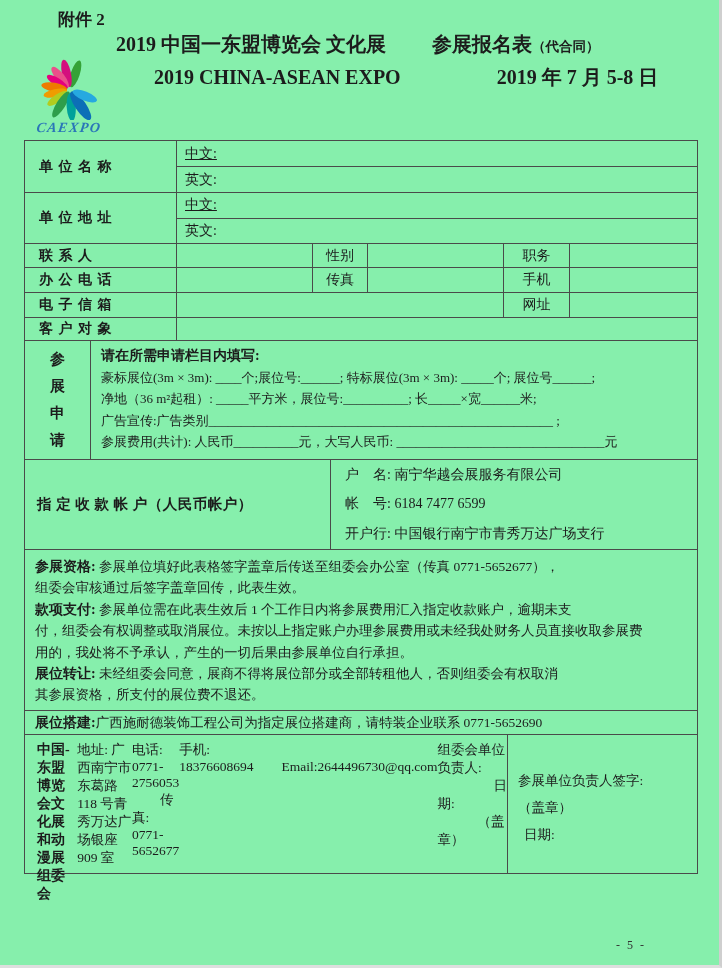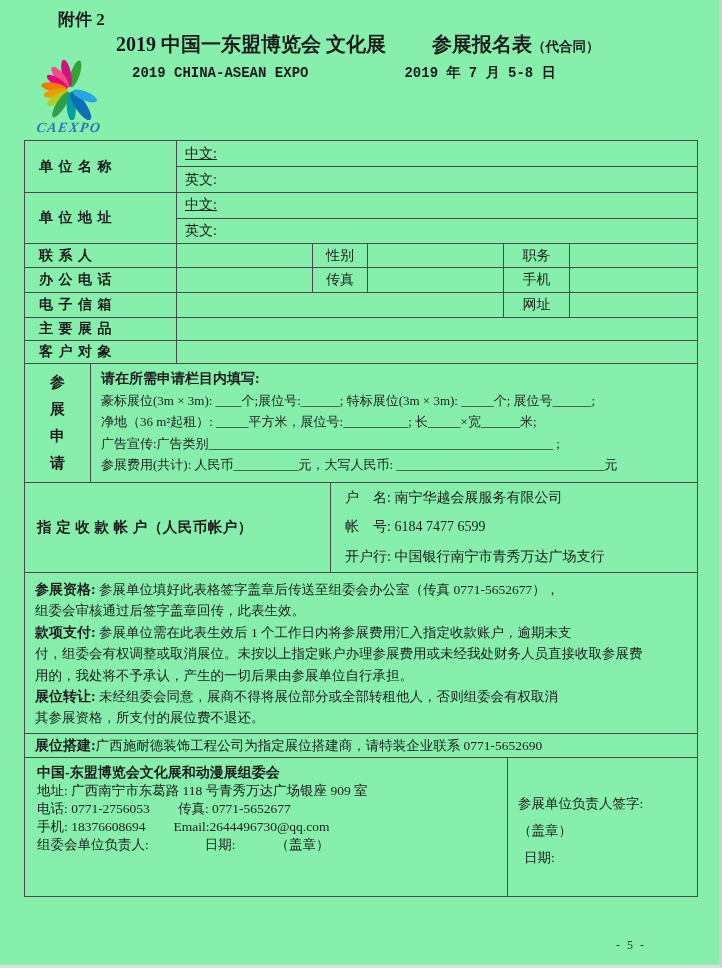--- a/index.html
+++ b/index.html
@@ -4,22 +4,22 @@
 <style>
   html,body{margin:0;padding:0;background:#ffffff;}
   .page{position:relative;width:722px;height:968px;background:#86efac;overflow:hidden;
         box-sizing:border-box;border-right:3px solid #cfcfcf;border-bottom:3px solid #dedede;
         font-family:"Liberation Serif",serif;color:#1c1c1c;}
   
   .attach{position:absolute;left:58px;top:8px;font-weight:bold;font-size:17px;}
   .title{position:absolute;left:116px;top:31px;font-weight:bold;font-size:20px;white-space:nowrap;}
   .title .form-part{margin-left:46px;}
   .title .note-part{font-size:13.5px;}
-  .subtitle{position:absolute;left:132px;top:64px;font-weight:bold;font-size:14px;
-            font-family:Liberation Mono, monospace;white-space:nowrap;}
+  .subtitle{position:absolute;left:154px;top:64px;font-weight:bold;font-size:20px;
+            font-family:Liberation Serif, serif;white-space:nowrap;}
   .subtitle .date-part{margin-left:96px;}
   .logo{position:absolute;left:24px;top:46px;width:90px;text-align:center;}
   .logo-text{font-style:italic;font-weight:bold;color:#2a76b8;font-size:14px;
              letter-spacing:1.5px;transform:skewX(-8deg);margin-top:-4px;}
   
   .tbl{position:absolute;left:24px;top:140px;width:674px;border:1px solid #4a4a4a;
        box-sizing:border-box;font-size:14px;}
   .row{display:flex;border-bottom:1px solid #4a4a4a;box-sizing:border-box;}
   .row:last-child{border-bottom:none;}
   .cell{box-sizing:border-box;border-right:1px solid #4a4a4a;}
@@ -46,22 +46,22 @@
             font-weight:bold;font-size:14.5px;letter-spacing:0.5px;}
   .bank-info{flex:1;min-width:0;display:flex;flex-direction:column;justify-content:space-around;
              padding-left:14px;font-size:14px;}
   
   .notes{width:100%;padding:6px 10px 4px 10px;box-sizing:border-box;font-size:13.5px;line-height:21.4px;}
   .note-line{white-space:nowrap;overflow:hidden;}
   .note-line b{font-size:14px;}
   .build{display:flex;align-items:center;padding-left:10px;font-size:13.5px;white-space:nowrap;overflow:hidden;}
   .build b{font-size:14px;}
   
-  .foot-left{width:483px;flex:none;display:flex;flex-direction:column;justify-content:flex-start;
-             padding:6px 12px 6px 12px;font-size:13.5px;}
+  .foot-left{width:483px;flex:none;display:flex;flex-direction:row;justify-content:flex-start;
+             padding:6px 0 6px 12px;font-size:13.5px;}
   .foot-left .org{font-weight:bold;font-size:14px;}
   .g28{margin-left:28px;} .g56{margin-left:56px;} .g40{margin-left:40px;}
   .foot-right{flex:1;min-width:0;padding:32px 0 0 10px;font-size:13.5px;line-height:27px;}
   .foot-right .indent{padding-left:6px;}
   .pageno{position:absolute;left:616px;top:938px;font-size:12px;letter-spacing:2px;color:#333;}
 </style>
 </head>
 <body>
 
 <div class="page">
@@ -138,24 +138,20 @@
       <div class="cell no-r rest"></div>
     </div>
 
     <div class="row h25">
       <div class="cell lab w-lab">电 子 信 箱</div>
       <div class="cell blank w327"></div>
       <div class="cell slab w66">网址</div>
       <div class="cell no-r rest"></div>
     </div>
 
-    <div class="row h23">
-      <div class="cell lab w-lab">主 要 展 品</div>
-      <div class="cell no-r rest"></div>
-    </div>
 
     <div class="row h23">
       <div class="cell lab w-lab">客 户 对 象</div>
       <div class="cell no-r rest"></div>
     </div>
 
     <div class="row h119">
       <div class="cell app-lab">
         <span>参</span>
         <span>展</span>

